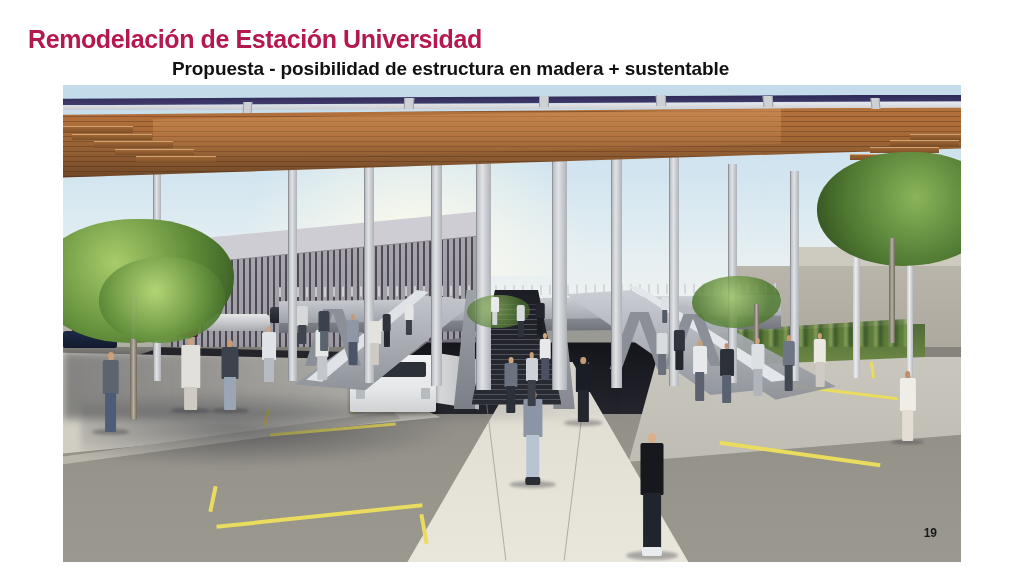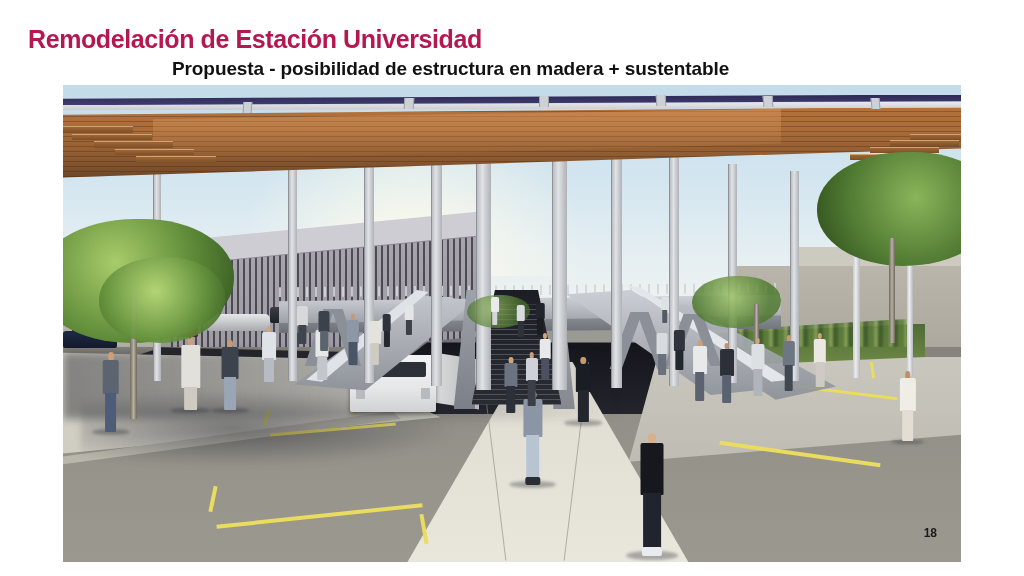--- a/index.html
+++ b/index.html
@@ -671,15 +671,15 @@
     </div>
     <div class="person" style="left:35.5%; top:47.5%; width:1.1%; height:7.5%;">
       <div class="torso" style="top:8%; width:88%; height:46%; background:#2f343c;"></div>
       <div class="legs" style="top:54%; width:62%; height:44%; background:#242830;"></div>
     </div>
     <div class="person" style="left:66.5%; top:44%; width:1.0%; height:6%;">
       <div class="torso" style="top:8%; width:88%; height:46%; background:#dfe2e5;"></div>
       <div class="legs" style="top:54%; width:62%; height:44%; background:#555b66;"></div>
     </div>
 
-    <div id="page-number-inner" style="position:absolute; right:24px; bottom:22px; font-size:12px; font-weight:bold; color:#1a1a1a;">18</div>
+    <div id="page-number-inner" style="position:absolute; right:24px; bottom:22px; font-size:12px; font-weight:bold; color:#1a1a1a;">19</div>
   </div>
 </div>
 
 </body></html>

